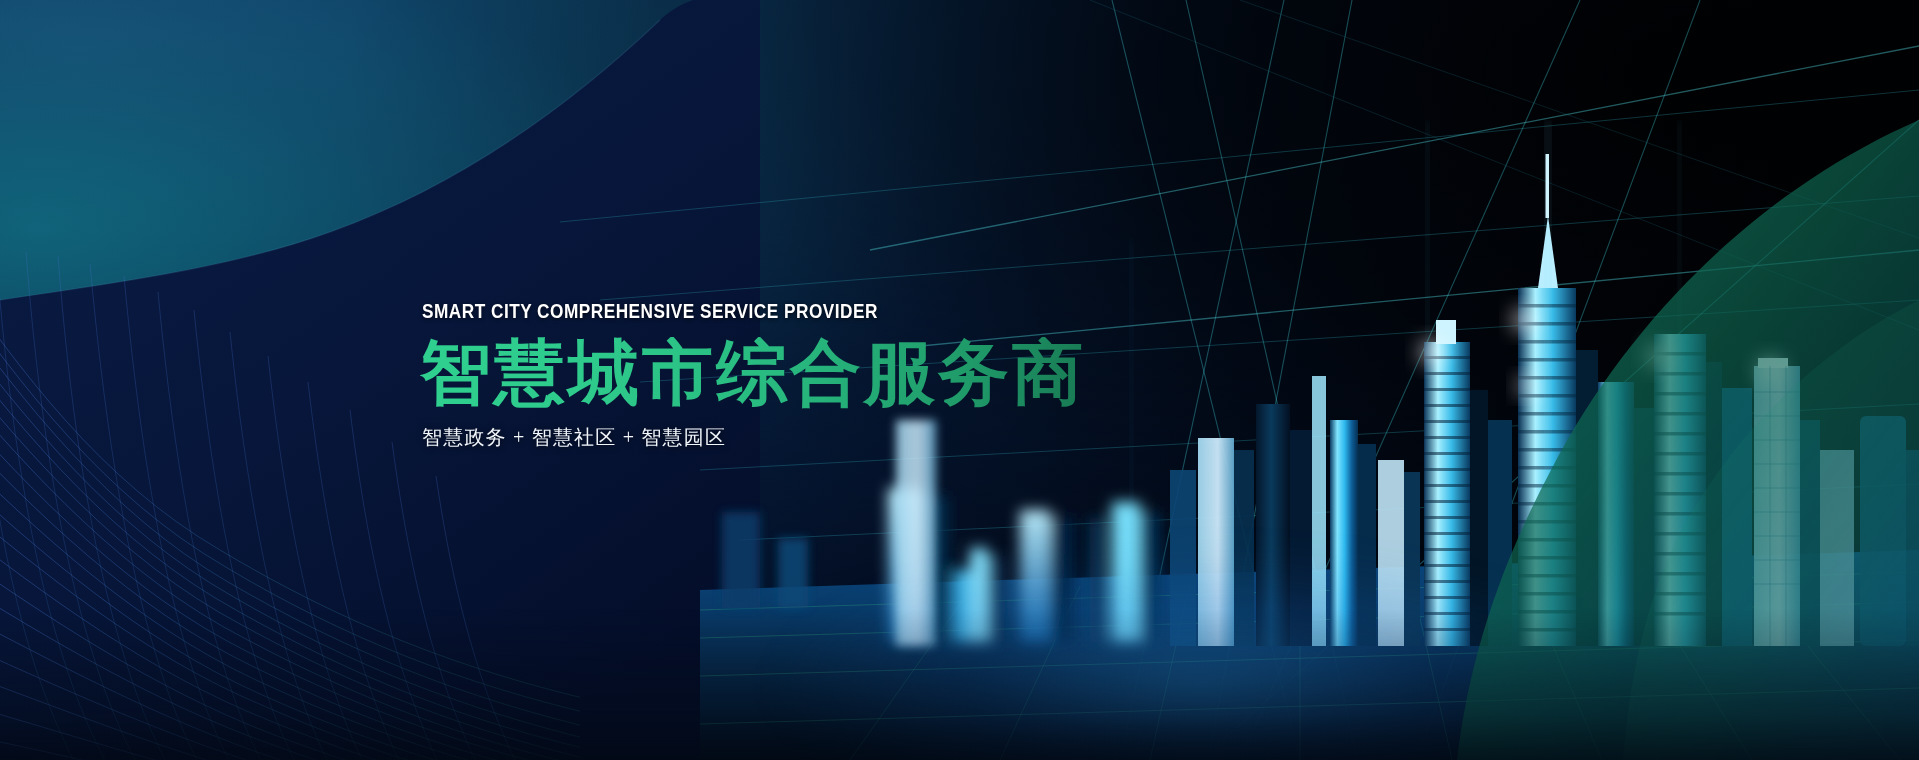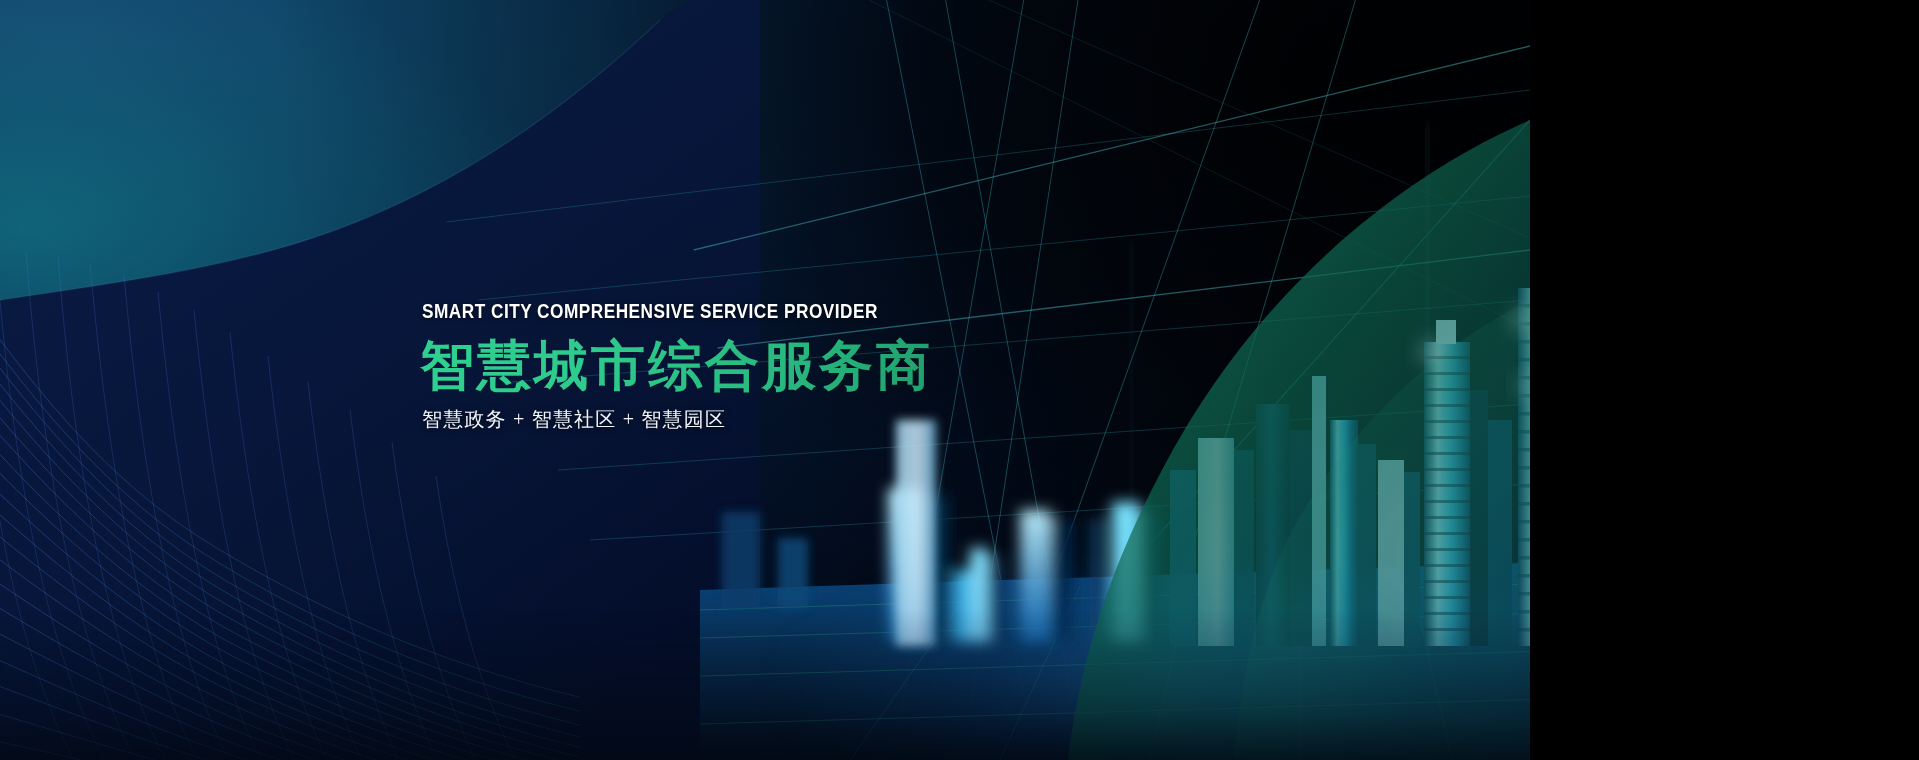--- a/index.html
+++ b/index.html
@@ -5,21 +5,21 @@
 <style>
   html, body {
     margin: 0;
     padding: 0;
     background: #000;
   }
   * { box-sizing: border-box; }
 
   .banner {
     position: relative;
-    width: 1530px;
+    width: 1919px;
     height: 760px;
     overflow: hidden;
     background: #0f766e;
     font-family: "Liberation Sans", "DejaVu Sans", sans-serif;
   }
 
   
   .bg-base {
     position: absolute; inset: 0;
     background:
@@ -112,32 +112,32 @@
     letter-spacing: 0.6px;
     line-height: 1;
     margin: 0 0 16px 2px;
     transform: scaleX(0.82);
     transform-origin: left center;
     white-space: nowrap;
     text-shadow: 0 1px 5px rgba(0,0,0,0.7);
     font-family: "Liberation Sans Narrow", "Liberation Sans", sans-serif;
   }
   .headline {
-    font-size: 54px;
+    font-size: 71px;
     font-weight: bold;
     line-height: 1.04;
     margin: 0 0 16px 0;
     letter-spacing: 3px;
     white-space: nowrap;
     background: linear-gradient(100deg, #2fd08f 0%, #2ecb8c 22%, #28b97f 48%, #1f9a69 72%, #166f4d 92%, #11573c 100%);
     -webkit-background-clip: text;
     background-clip: text;
     color: transparent;
     -webkit-text-fill-color: transparent;
-    font-family: Liberation Sans, sans-serif;
+    font-family: Liberation Serif, serif;
   }
   .subline {
     color: #f2f6fb;
     font-size: 20px;
     letter-spacing: 1.2px;
     line-height: 1;
     margin: 0 0 0 2px;
     white-space: nowrap;
     text-shadow: 0 1px 6px rgba(0,0,0,0.75);
     font-family: Liberation Serif, serif;

